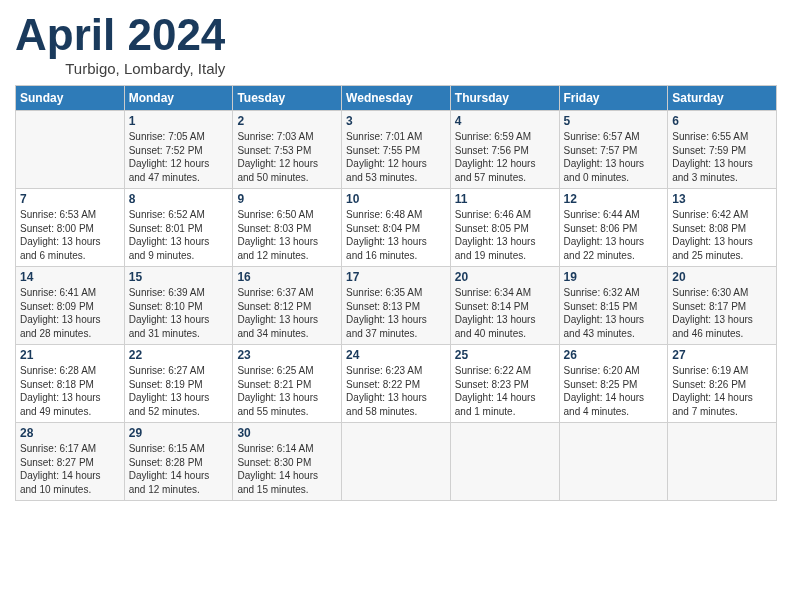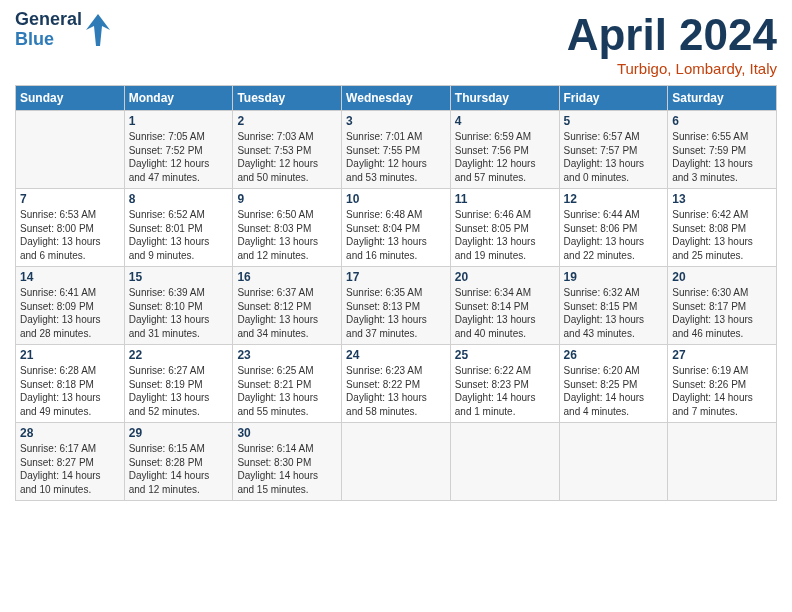--- a/index.html
+++ b/index.html
@@ -34,21 +34,21 @@
     .title-area {
       text-align: right;
     }
     .month-title {
       font-size: 44px;
       font-weight: bold;
       color: #1a3a5c;
     }
     .subtitle {
       font-size: 15px;
-      color: #c2410c;
+      color: #404040;
     }
     table {
       width: 100%;
       border-collapse: collapse;
       table-layout: fixed;
     }
     thead tr th {
       background-color: #2e7bb8;
       color: #fff;
       font-size: 12px;
@@ -85,31 +85,20 @@
     }
     .empty-cell {
       background-color: inherit;
     }
   </style>
 </head>
 <body>
 
 <div class="container">
   <div class="header-area">
-    <div class="logo">
-      <div style="display:flex;align-items:center;gap:2px;">
-        <div style="display:flex;flex-direction:column;line-height:1;">
-          <span class="logo-text">General</span>
-          <span class="logo-text" style="color:#2e7bb8;">Blue</span>
-        </div>
-        <svg width="28" height="36" viewBox="0 0 28 36">
-          <polygon points="14,2 26,18 18,14 16,34 12,34 10,14 2,18" fill="#2e7bb8"></polygon>
-        </svg>
-      </div>
-    </div>
     <div class="title-area">
       <div class="month-title">April 2024</div>
       <div class="subtitle">Turbigo, Lombardy, Italy</div>
     </div>
   </div>
 
   <table>
     <thead>
       <tr>
       <th>Sunday</th>

